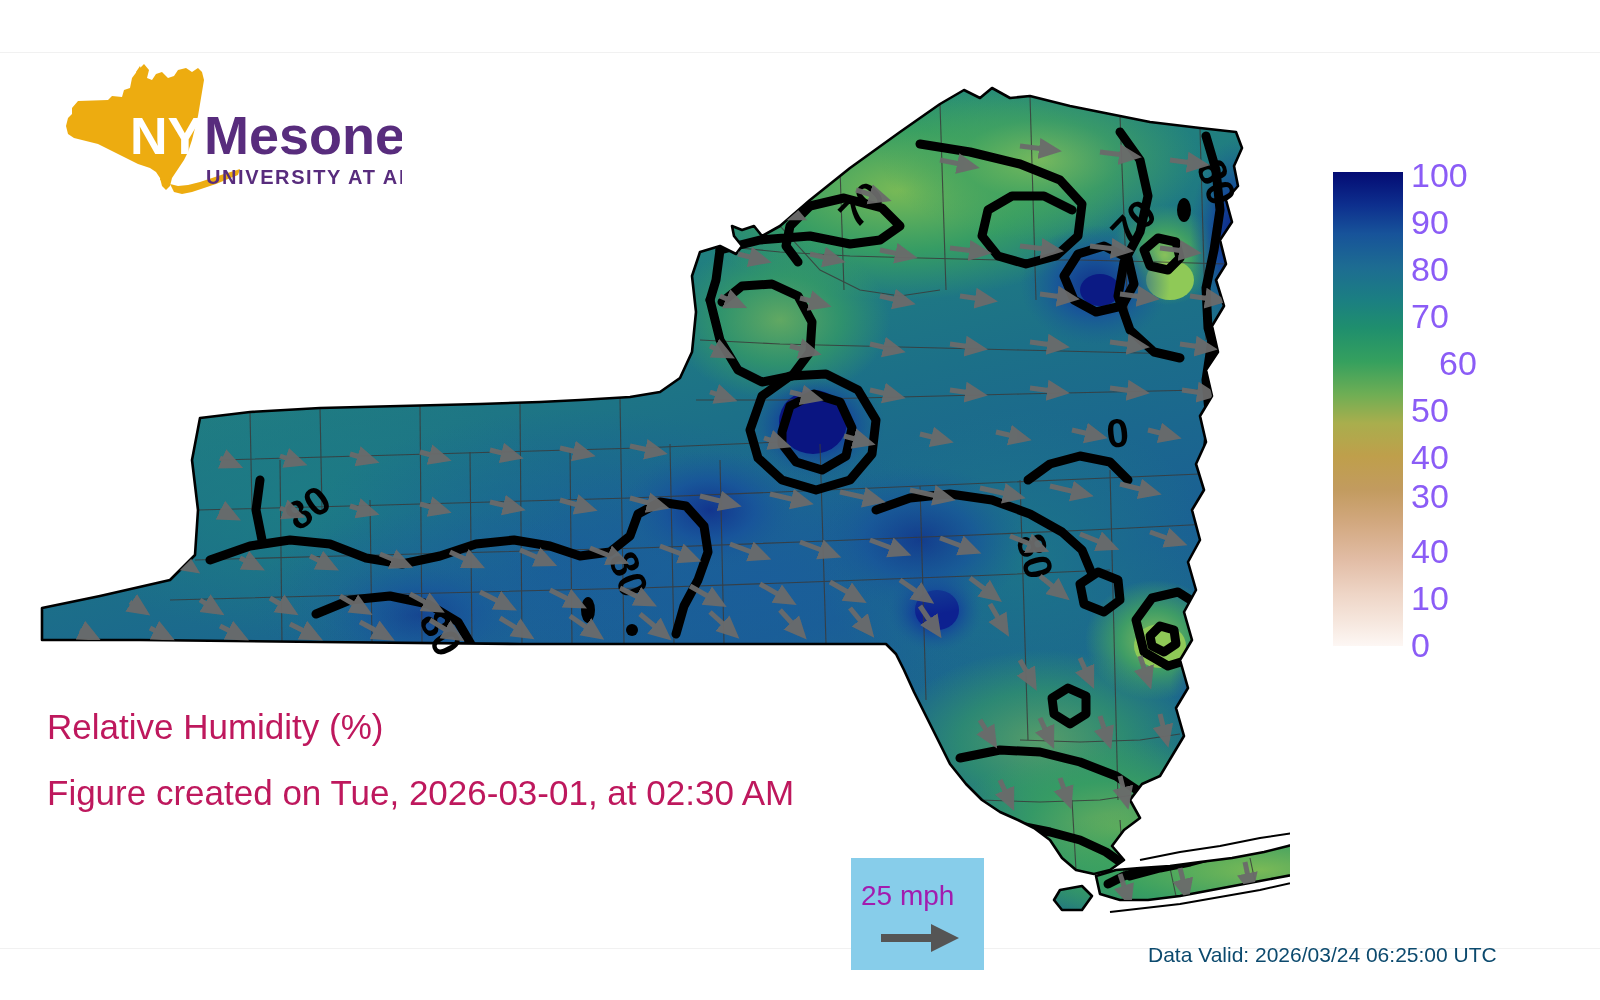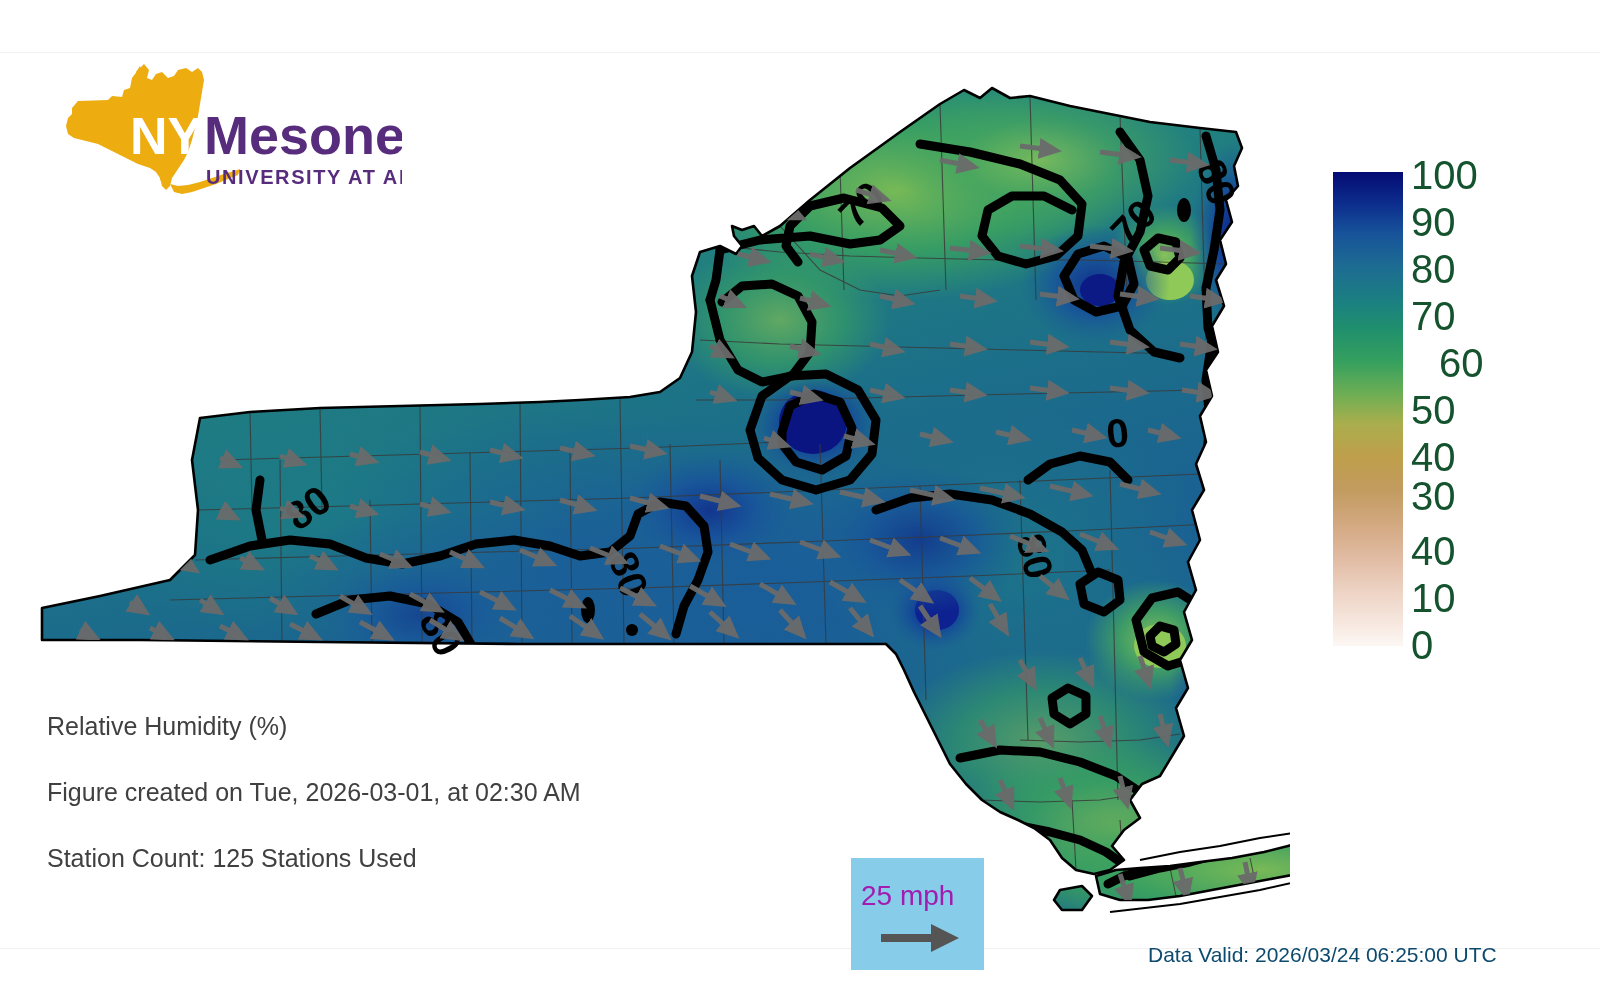--- a/index.html
+++ b/index.html
@@ -86,36 +86,36 @@
     left: 78px;
     top: -14px;
     width: 150px;
     height: 502px;
   }
   .cb-tick {
     position: absolute;
     left: 0;
     width: 90px;
     text-align: left;
-    font-size: 40px;
+    font-size: 34px;
     line-height: 34px;
-    color: #14532d;
+    color: #8b5cf6;
   }
 
   
   #caption {
     position: absolute;
     left: 47px;
     top: 712px;
     width: 820px;
   }
   .caption-line {
-    font-size: 25px;
+    font-size: 35px;
     line-height: 29px;
-    color: #404040;
+    color: #be185d;
     margin-bottom: 37px;
     white-space: nowrap;
   }
 
   
   #wind-key {
     position: absolute;
     left: 851px;
     top: 858px;
     width: 133px;
@@ -594,21 +594,20 @@
     <div class="cb-tick" style="top:321px;">30</div>
     <div class="cb-tick" style="top:376px;">40</div>
     <div class="cb-tick" style="top:423px;">10</div>
     <div class="cb-tick" style="top:470px;">0</div>
   </div>
 </div>
 
 <div id="caption">
   <div class="caption-line">Relative Humidity (%)</div>
   <div class="caption-line">Figure created on Tue, 2026-03-01, at 02:30 AM</div>
-  <div class="caption-line">Station Count: 125 Stations Used</div>
 </div>
 
 <div id="wind-key">
   <div id="wind-key-label">25 mph</div>
   <svg id="wind-key-arrow" viewBox="0 0 84 40" width="84" height="40">
     <path d="M 2 16 L 52 16 L 52 6 L 80 20 L 52 34 L 52 24 L 2 24 Z" fill="#555555"></path>
   </svg>
 </div>
 
 <div id="data-valid">Data Valid: 2026/03/24 06:25:00 UTC</div>

